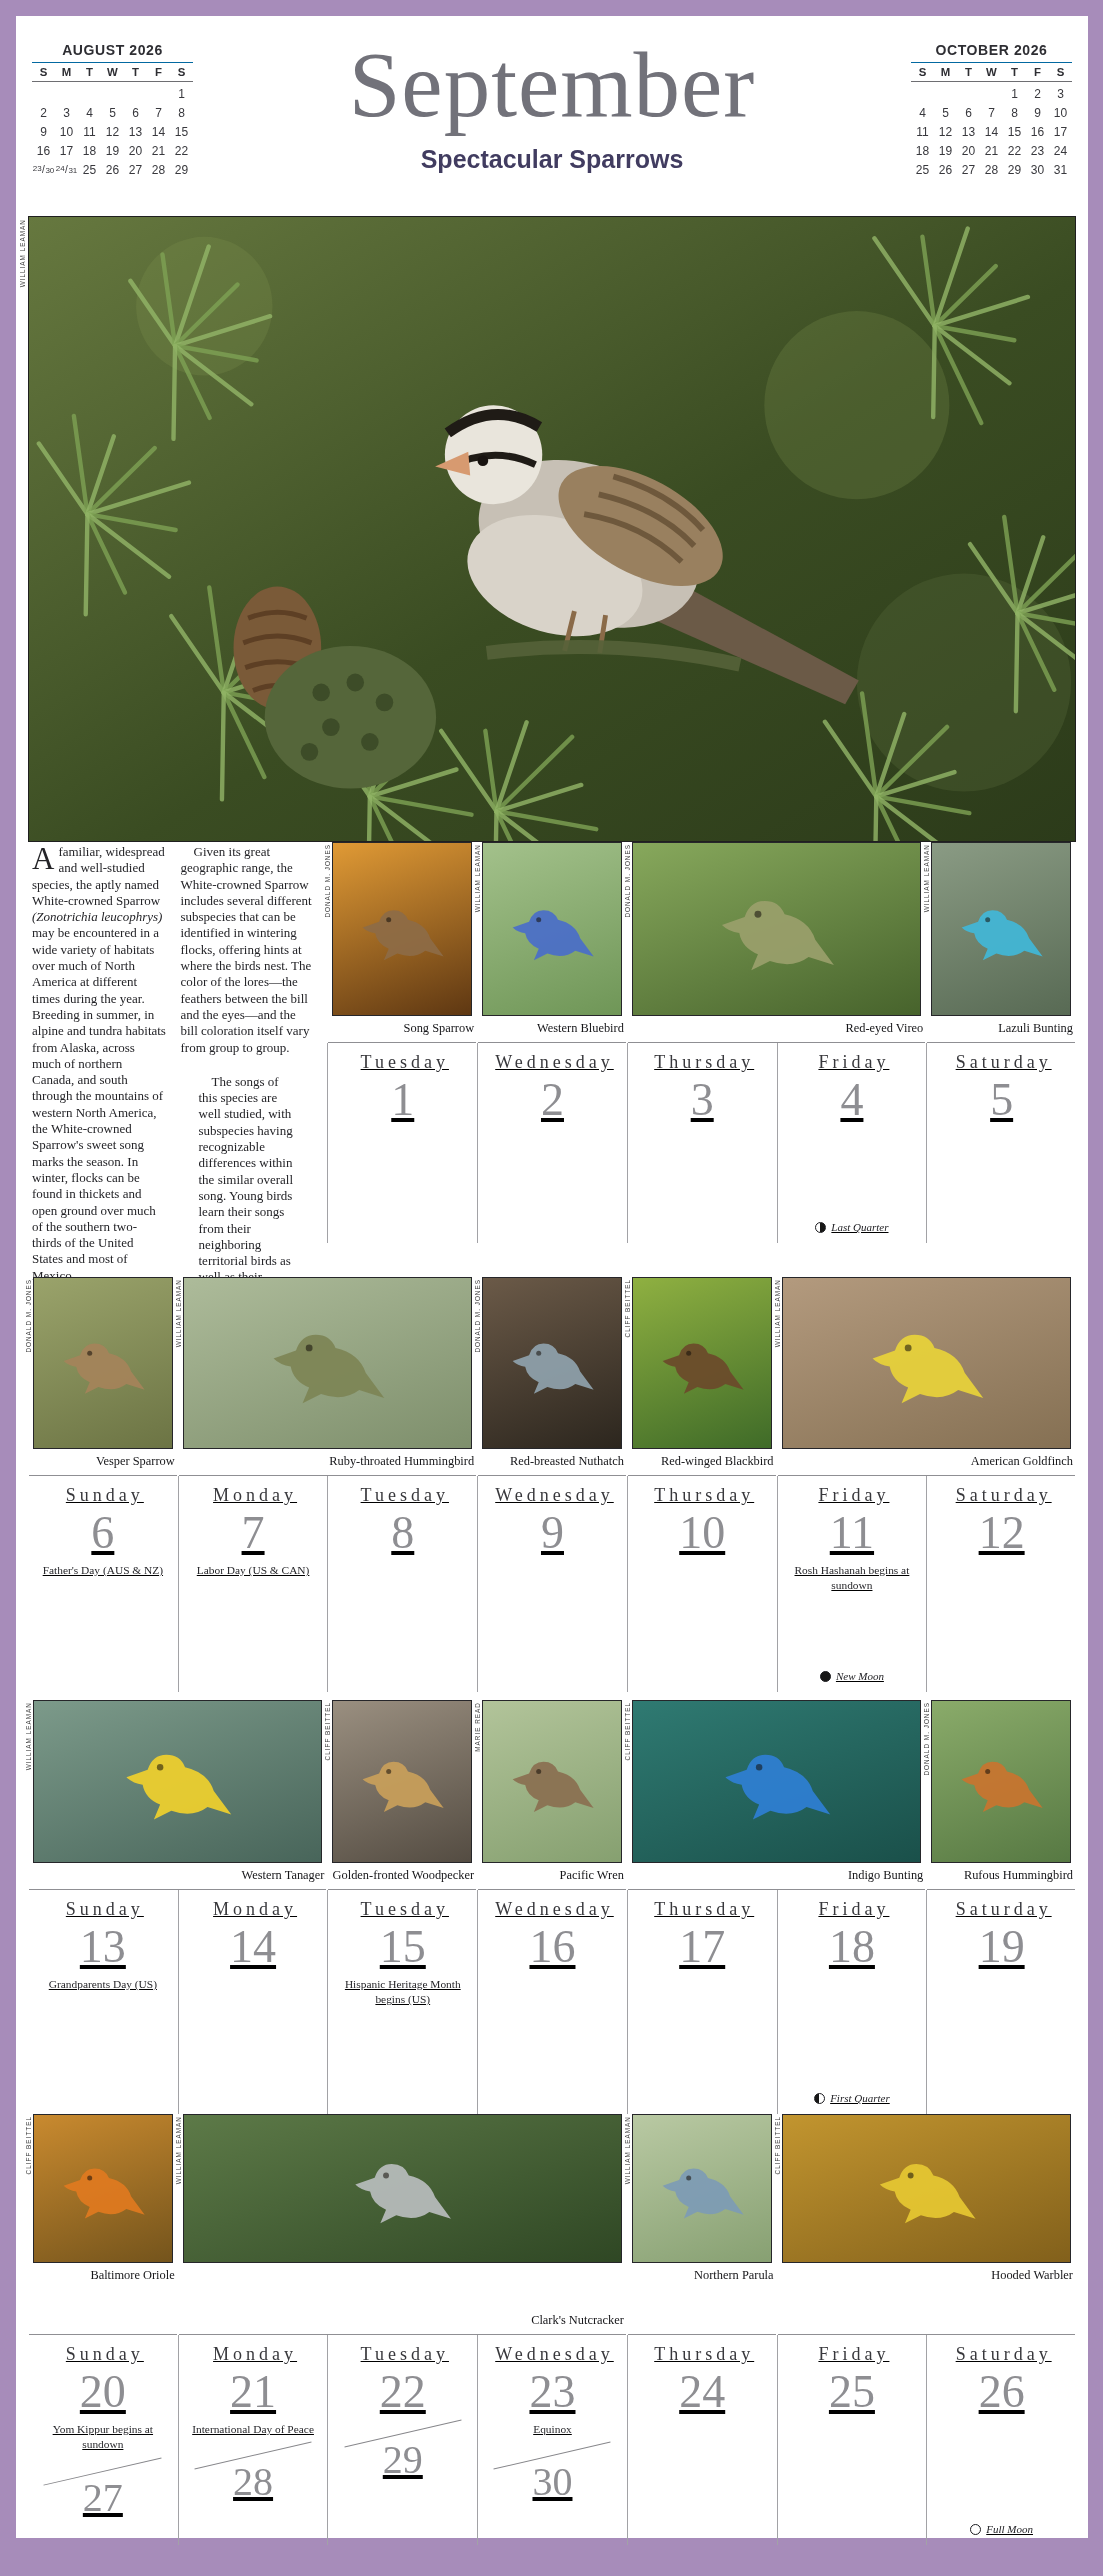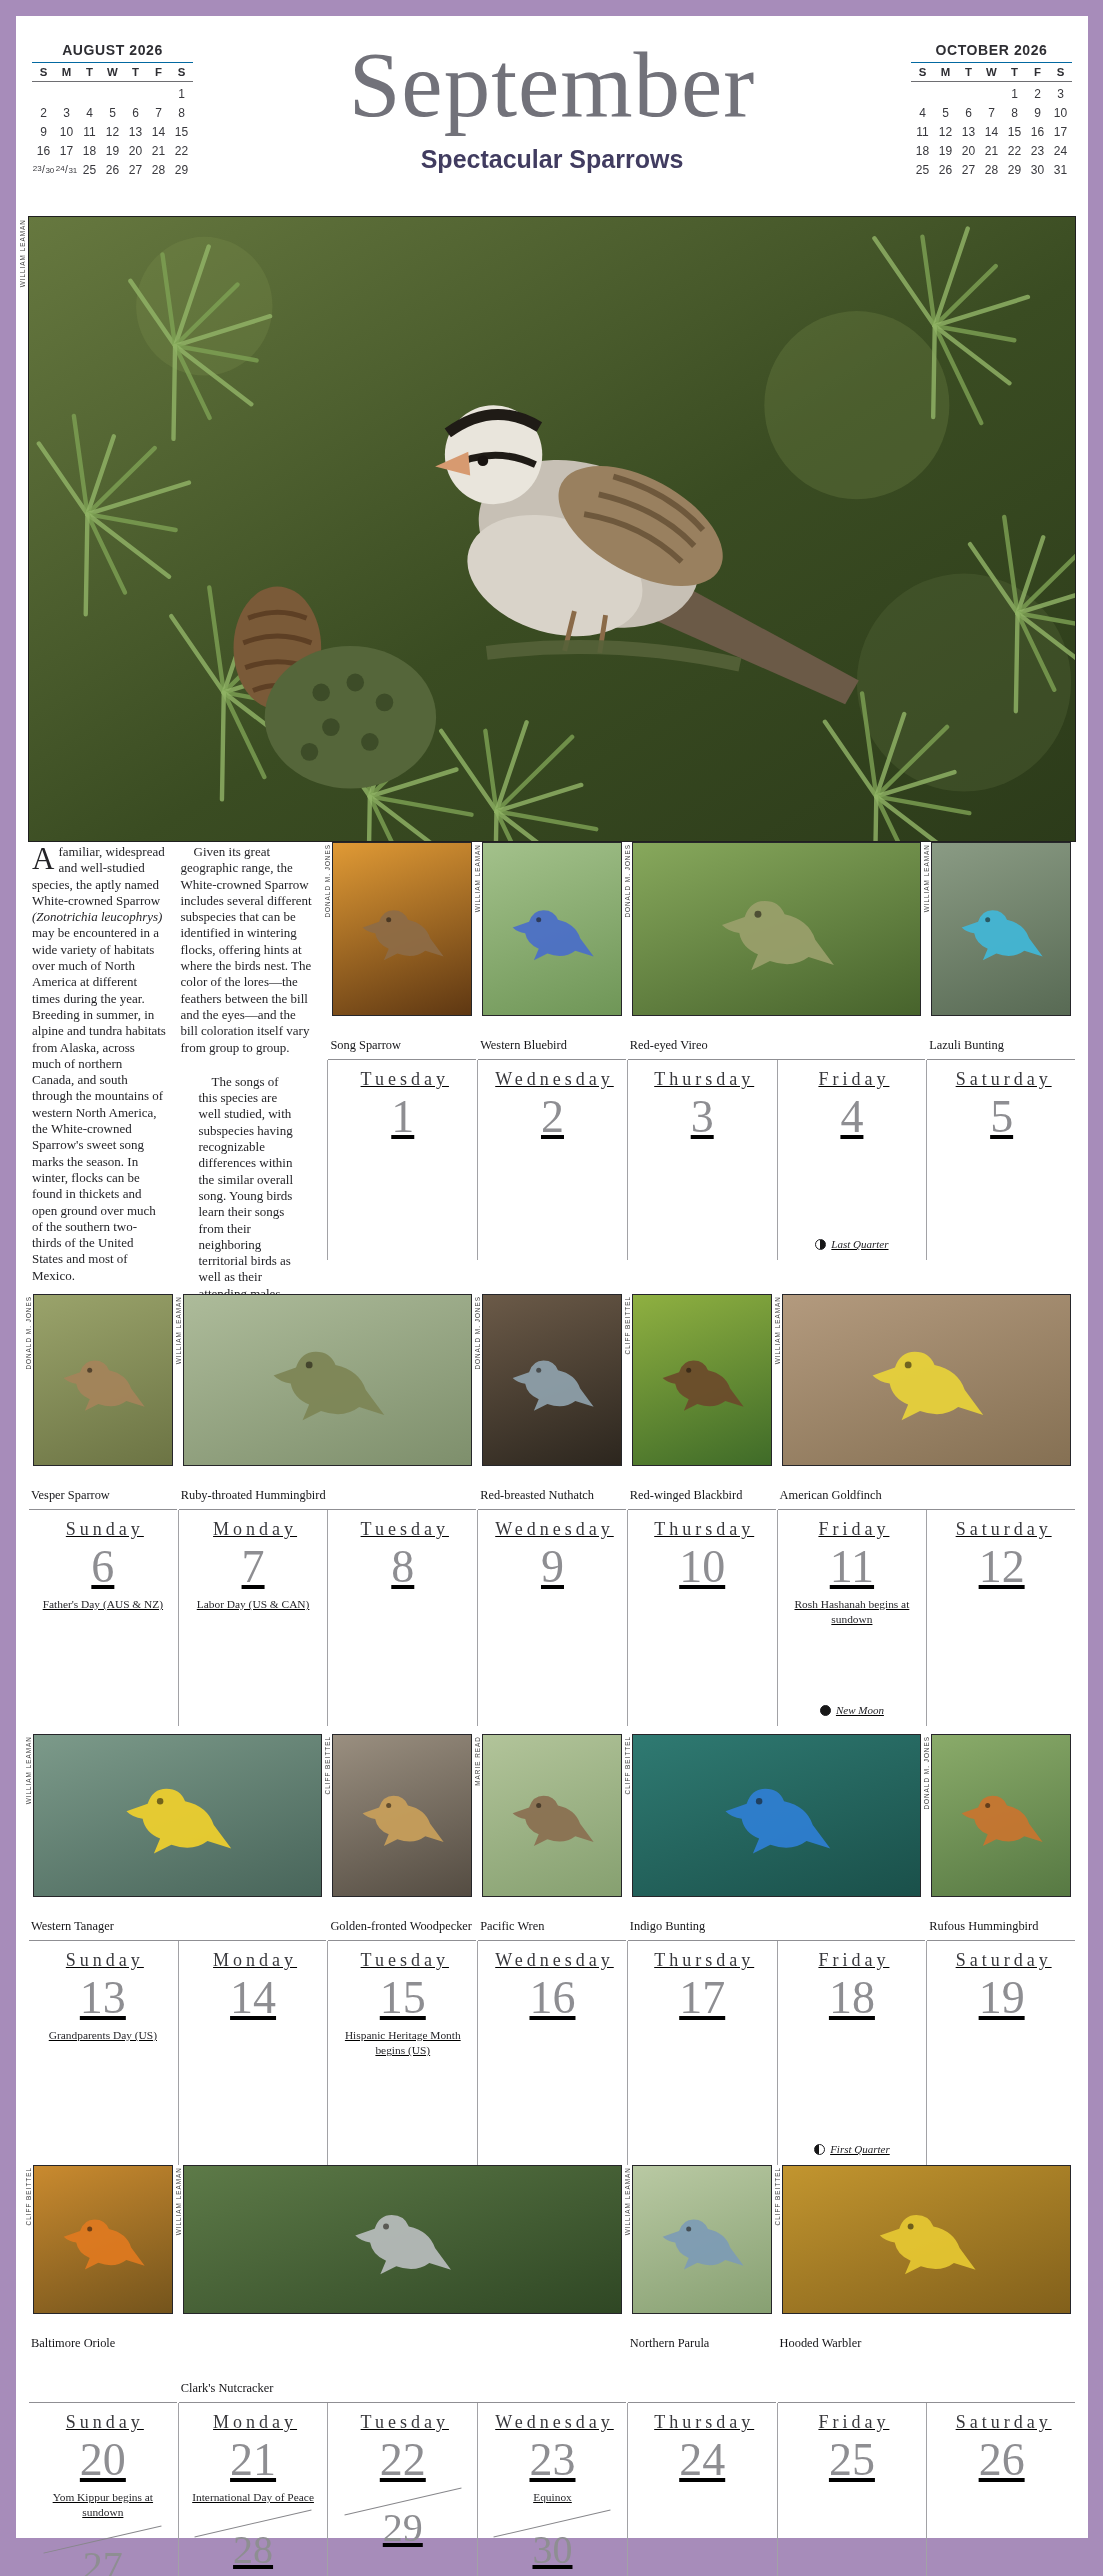--- a/index.html
+++ b/index.html
@@ -72,22 +72,22 @@
   .wrow{display:grid;}
   .thumb-cell{padding:0 5px;position:relative;}
   .thumb{
     position:relative;height:100%;border:1px solid #26262a;box-sizing:border-box;
     overflow:visible;
   }
   .thumb .fill{position:absolute;inset:0;overflow:hidden;}
   .bird-sil{position:absolute;left:15%;top:22%;width:70%;height:62%;}
   .thumb .vcredit{left:-9px;top:1px;}
   .cap{
-    text-align:left;font:12.4px "Liberation Serif", serif;color:#151518;
-    padding:22px 2px 6px;border-bottom:1px solid #8f8f93;margin:0 1px;
+    text-align:right;font:12.4px "Liberation Serif", serif;color:#151518;
+    padding:5px 2px 6px;border-bottom:1px solid #8f8f93;margin:0 1px;
   }
   .cells{align-items:stretch;}
   .cell{
     display:flex;flex-direction:column;align-items:center;
     padding:9px 6px 10px;box-sizing:border-box;text-decoration:underline;
   }
   .cell + .cell{border-left:1px solid #a2a2a6;}
   .week-first .cell:first-child{border-left:1px solid #a2a2a6;}
   .dname{
     font:18px "Liberation Serif", serif;letter-spacing:4px;text-indent:4px;

